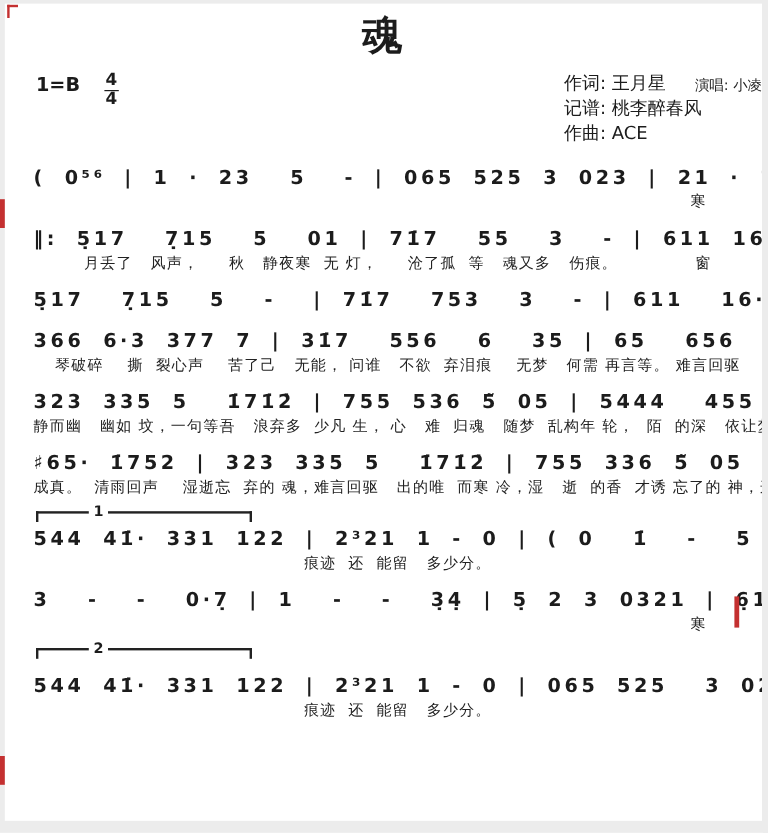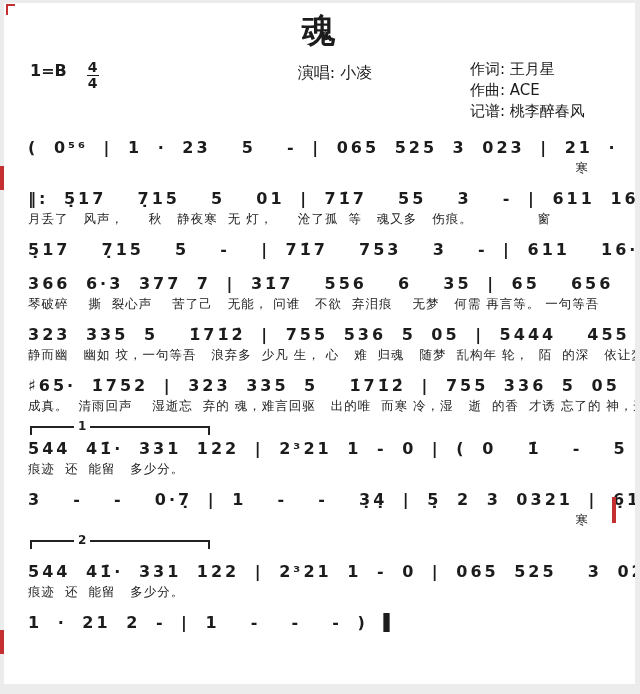--- a/index.html
+++ b/index.html
@@ -15,31 +15,31 @@
   }
   .meta {
     position:relative; margin-top:8px; height:66px; font-size:15px;
   }
   .keysig {
     position:absolute; left:26px; top:4px; font-weight:bold; font-size:16px;
     display:flex; align-items:flex-start; gap:20px;
   }
   .frac { display:inline-flex; flex-direction:column; align-items:center; line-height:13px; font-size:14px; }
   .frac .bar { width:12px; border-top:1.5px solid #1c1c1c; margin:1px 0; }
-  .performer { position:absolute; left:0; right:0; text-align:center; top:6px; font-size:16px;margin-left:31px; }
+  .performer { position:absolute; left:0; right:0; text-align:right; top:6px; font-size:12px;margin-left:31px; }
   .credits { position:absolute; left:466px; top:2px; font-size:15px; line-height:21px; }
   #score { margin-top:14px; padding-left:24px; }
   .mline { margin-bottom:12px; }
   .notation {
     font-size:16px; font-weight:bold; line-height:22px;
     letter-spacing:3px; word-spacing:7px; white-space:pre;
   }
   .lyrics {
     font-size:12.5px; line-height:16px; margin-top:1px; color:#222;
-    white-space:pre; letter-spacing:1px;
+    white-space:pre; letter-spacing:1px;text-align:center;
   }
   .lyrics.right { text-align:right; padding-right:46px; }
   .volta {
     height:9px; width:180px; margin-left:2px; margin-bottom:3px;
     border-top:2px solid #222; border-left:2px solid #222; border-right:2px solid #222;
     position:relative;
   }
   .volta-label {
     position:absolute; left:42px; top:-9px; background:#fff; padding:0 4px;
     font-size:12px; font-weight:bold; line-height:14px;
@@ -62,40 +62,40 @@
       <span>1=B</span>
       <span class="frac">
         <span>4</span>
         <span class="bar"></span>
         <span>4</span>
       </span>
     </div>
     <div class="performer">演唱: 小凌</div>
     <div class="credits">
       <div>作词: 王月星</div>
+      <div>记谱: 桃李醉春风</div>
       <div>作曲: ACE</div>
-      <div>记谱: 桃李醉春风</div>
     </div>
   </div>
 
   <div id="score">
       <div class="mline">
         <div class="notation">( 0⁵⁶ | 1 · 23  5  - | 065 525 3 023 | 21 · 12 13 2 | 6·5 5³⁵3 2 )  01 |</div>
         <div class="lyrics right">寒</div>
       </div>
       <div class="mline">
         <div class="notation">‖: 5̣17  7̣15  5  01 | 71̇7  55  3  - | 611 16·  543 312 | 2  -  0  01 |</div>
         <div class="lyrics">月丢了   风声，     秋   静夜寒  无 灯，     沧了孤  等   魂又多   伤痕。             窗</div>
       </div>
       <div class="mline">
         <div class="notation">5̣17  7̣15  5  -  | 71̇7  753  3  - | 611  16·  543  11 | 2  -  0  0·3 |</div>
       </div>
       <div class="mline">
         <div class="notation">366 6·3 377 7 | 31̇7  556  6  35 | 65  656  6  55 | 65 61̇2̇ 2̇ 1̇752 |</div>
-        <div class="lyrics">琴破碎    撕  裂心声    苦了己   无能， 问谁   不欲  弃泪痕    无梦   何需 再言等。 一句等吾</div>
+        <div class="lyrics">琴破碎    撕  裂心声    苦了己   无能， 问谁   不欲  弃泪痕    无梦   何需 再言等。 难言回驱</div>
       </div>
       <div class="mline">
         <div class="notation">323 335 5  1̇71̇2̇ | 755 536 5̃ 05 | 5444  455  543  4 | 5444  4441̇ |</div>
         <div class="lyrics">静而幽   幽如 坟，一句等吾   浪弃多  少凡 生， 心   难  归魂   随梦  乱构年 轮，  陌  的深   依让梦</div>
       </div>
       <div class="mline">
         <div class="notation">♯65· 1̇752 | 323 335 5  1̇71̇2̇ | 755 336 5̃ 05 | 5444 455 543 4·5 |</div>
         <div class="lyrics">成真。  清雨回声    湿逝忘  弃的 魂，难言回驱   出的唯  而寒 冷，湿   逝  的香  才诱 忘了的 神，这</div>
       </div>
       <div class="mline">
@@ -111,23 +111,20 @@
       </div>
       <div class="mline">
         <div class="volta">
           <span class="volta-label">2</span>
         </div>
       </div>
       <div class="mline">
         <div class="notation">544 41̇· 331 122 | 2³21 1 - 0 | 065 525  3 023 | 21· 12 13 2·6̣ |</div>
         <div class="lyrics">痕迹  还  能留   多少分。</div>
       </div>
-      <div class="mline">
-        <div class="notation">1 · 21 2 - | 1  -  -  - ) ▌</div>
-      </div>
     </div>
 
 </div>
 
 <div class="red-mark" id="mark-tl"></div>
 <div class="red-mark" id="mark-l1"></div>
 <div class="red-mark" id="mark-r1"></div>
 <div class="red-mark" id="mark-l2"></div>
 
 </body></html>

